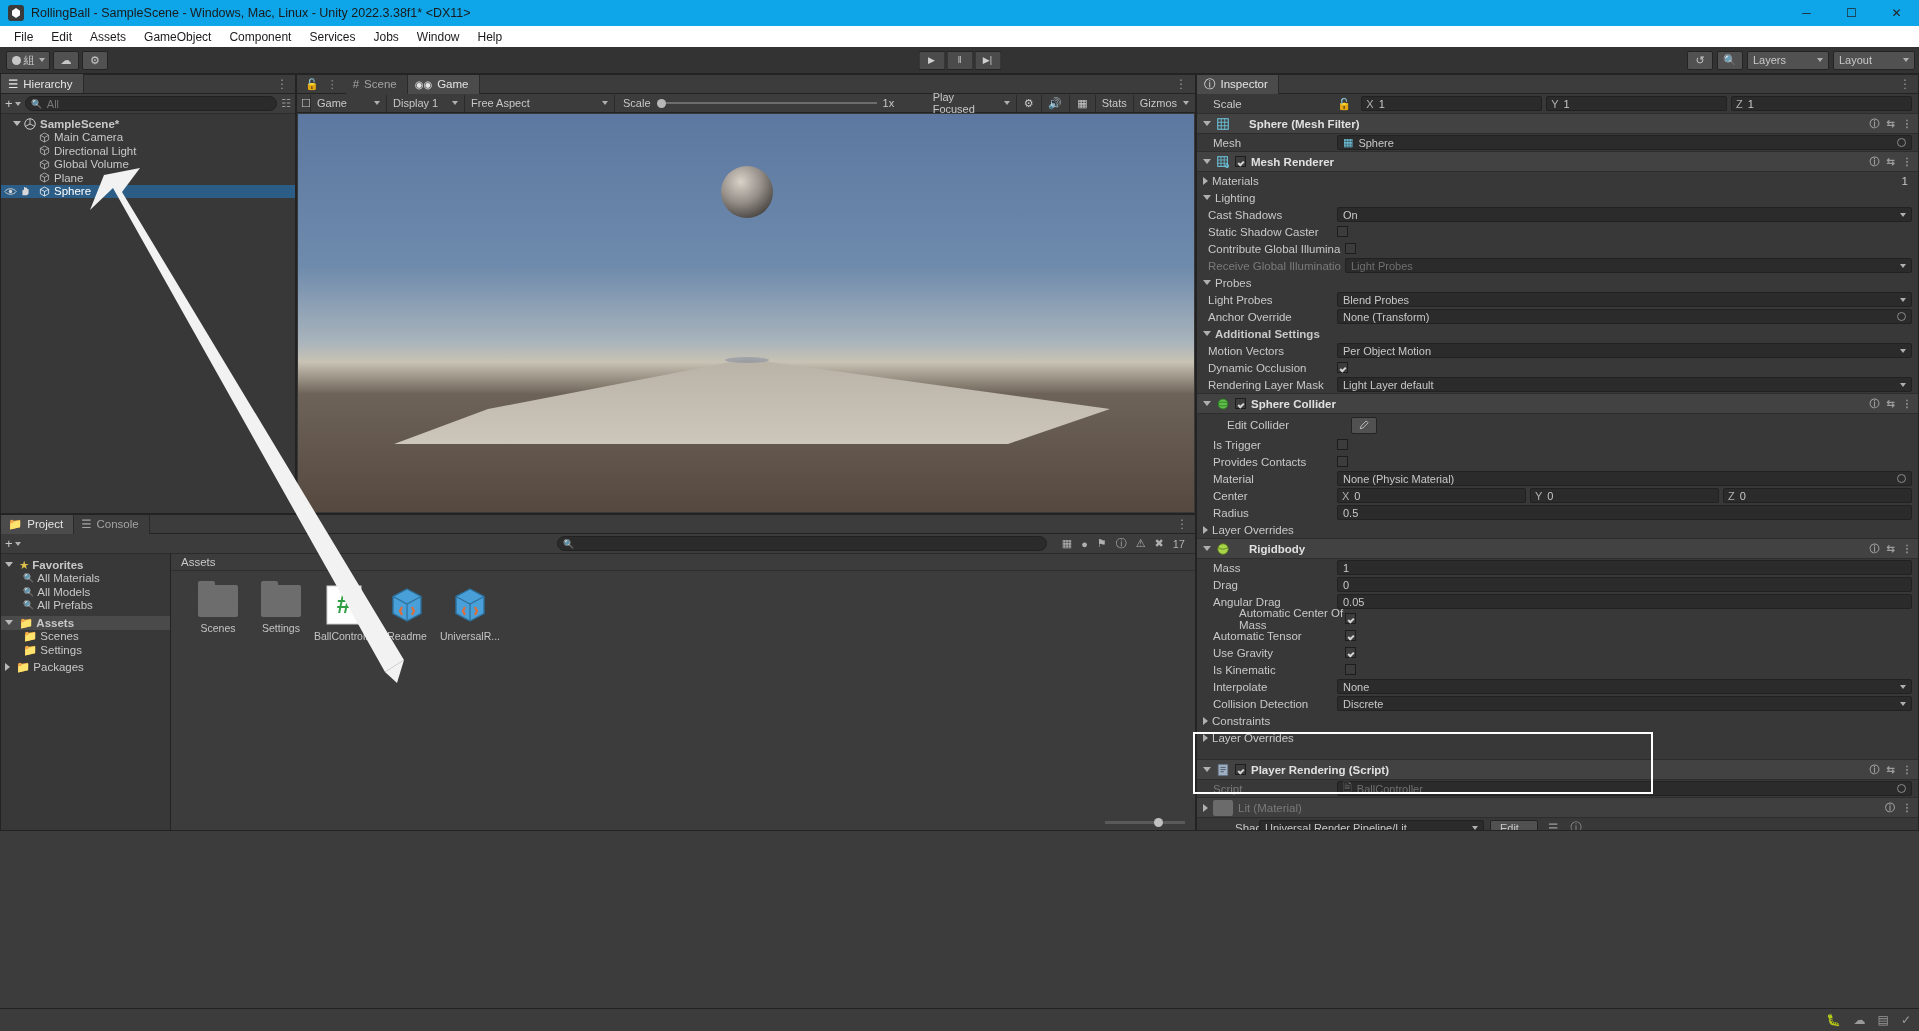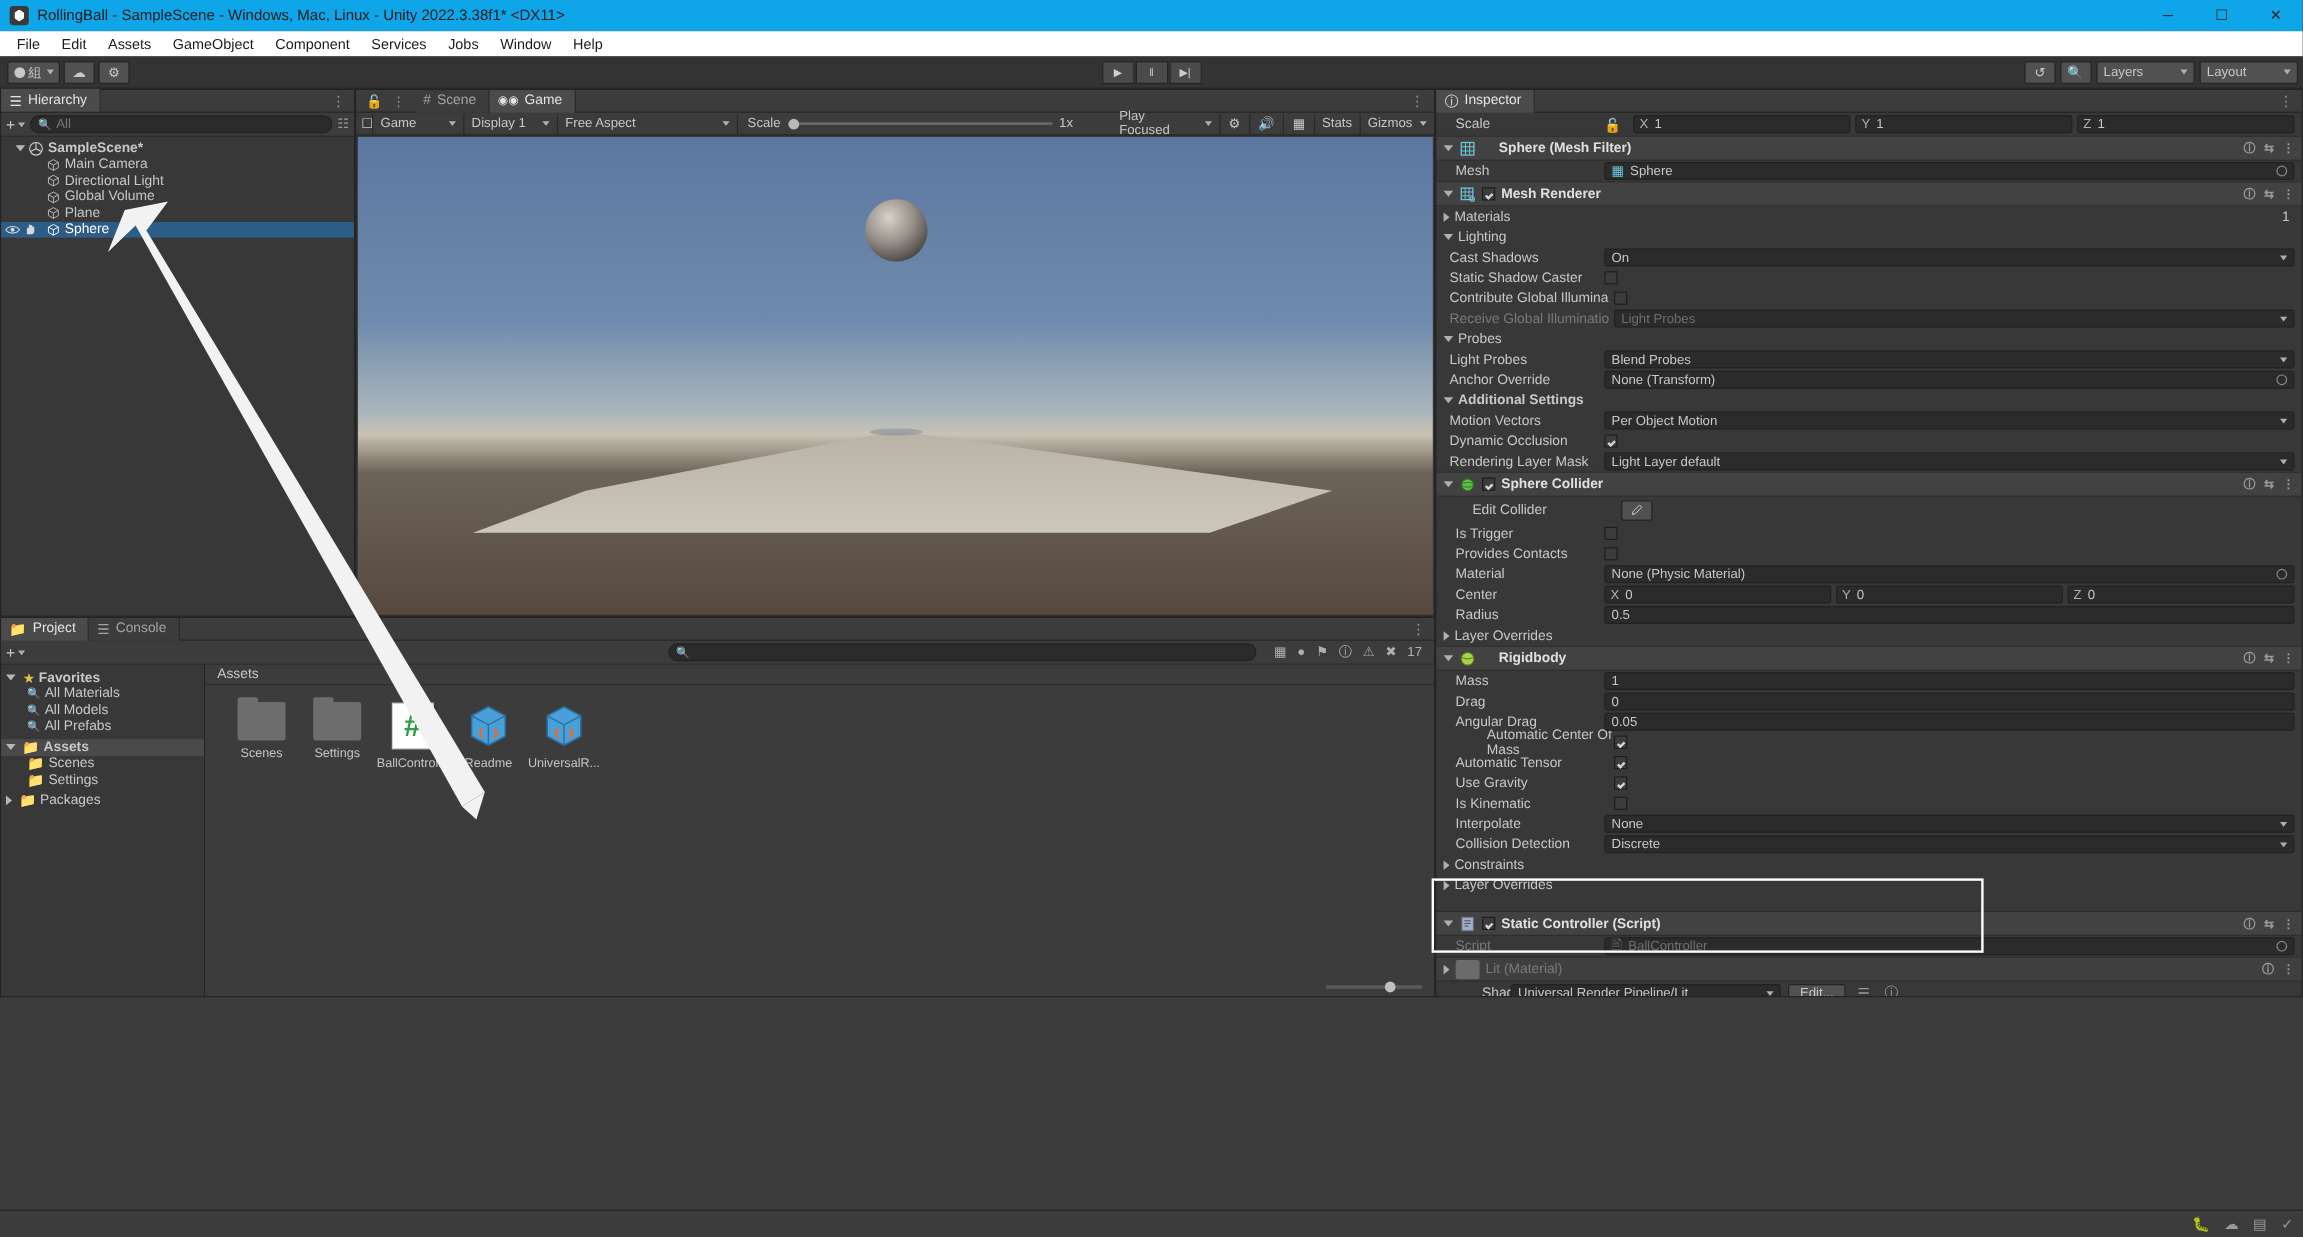--- a/index.html
+++ b/index.html
@@ -666,21 +666,21 @@
         <span>Layer Overrides</span>
       </div>
 
       <div class="comp-header" style="margin-top:13px;">
         <span class="foldout"></span>
         <svg class="comp-icon" viewBox="0 0 16 16">
           <rect x="2.5" y="1.5" width="11" height="13" fill="#9fb0c4" stroke="#5d6b7c" stroke-width="0.9"></rect>
           <path d="M5 5 H11 M5 7.5 H11 M5 10 H9" stroke="#3d4652" stroke-width="0.9"></path>
         </svg>
         <span class="cbx on"></span>
-        <span>Static Controller (Script)</span>
+        <span>Player Rendering (Script)</span>
         <span class="hdr-icons">
           <span>ⓘ</span>
           <span>⇆</span>
           <span>⋮</span>
         </span>
       </div>
       <div class="row">
         <div class="lbl lbl-dim">Script</div>
         <div class="field obj dis">
           <span style="margin-right:5px;">🖹</span>

